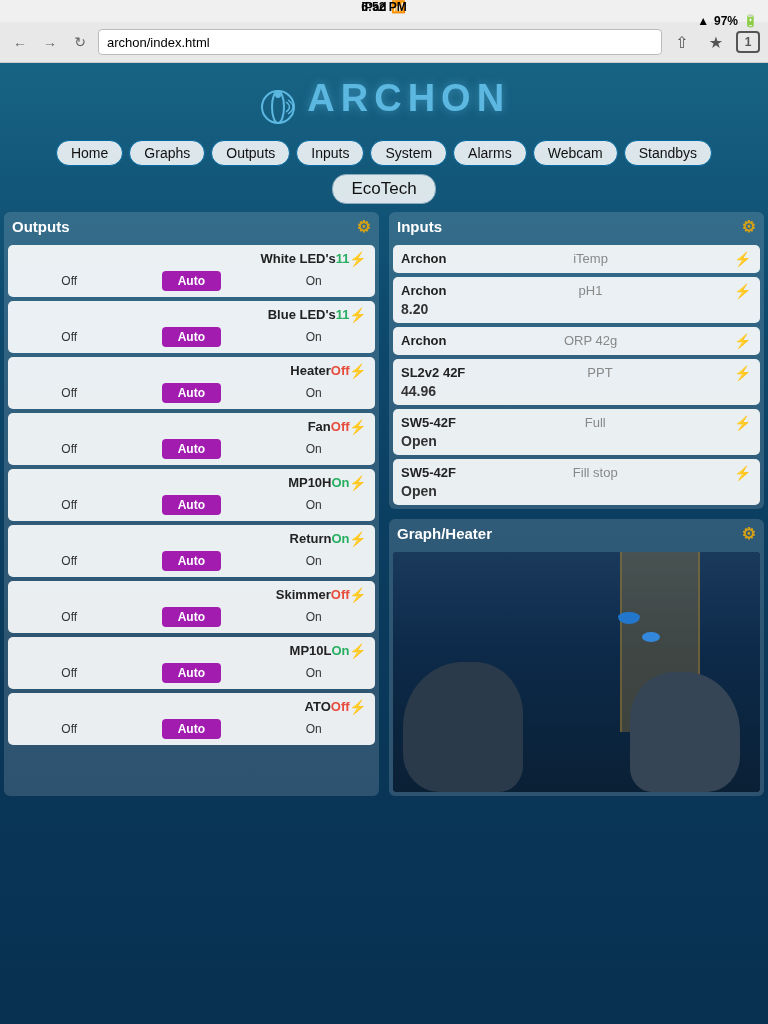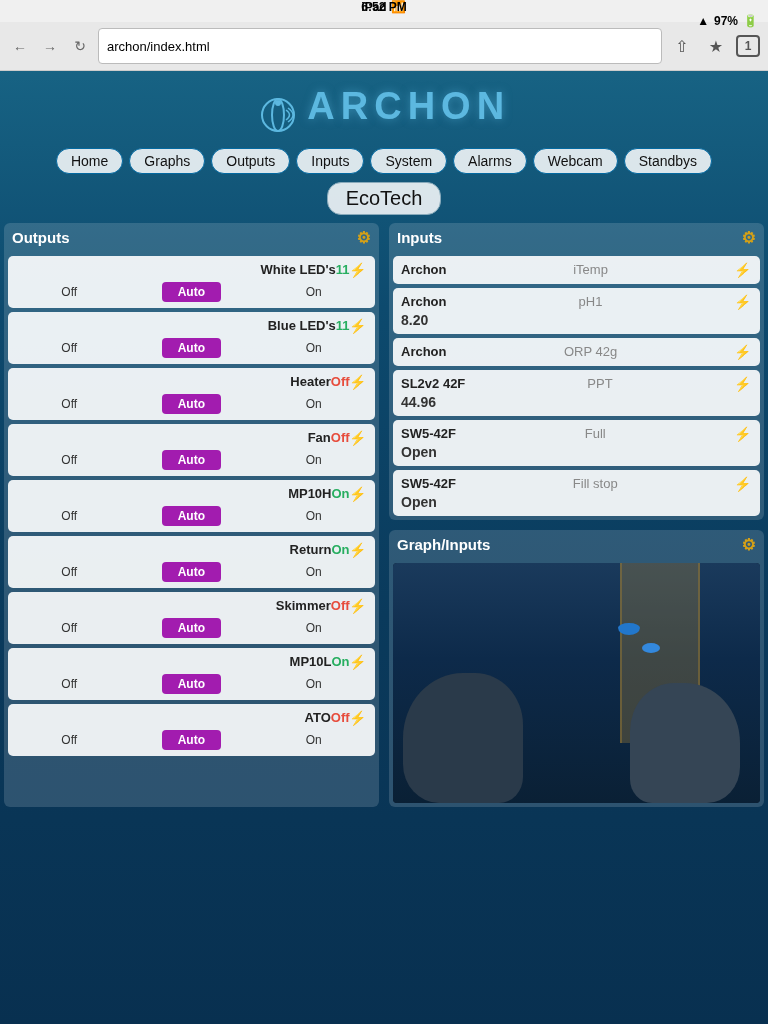--- a/index.html
+++ b/index.html
@@ -43,21 +43,21 @@
       cursor: pointer;
       color: #666;
       width: 24px;
       height: 24px;
       display: flex;
       align-items: center;
       justify-content: center;
     }
     .address-bar {
       flex: 1;
-      height: 36px;
+      height: 26px;
       border: 1px solid #bbb;
       border-radius: 4px;
       padding: 0 8px;
       font-size: 13px;
       background: white;
     }
     .browser-action-btn {
       background: none;
       border: none;
       font-size: 16px;
@@ -121,21 +121,21 @@
       padding: 4px 14px;
       font-size: 14px;
       color: #111;
       background: rgba(255,255,255,0.85);
       cursor: pointer;
     }
     .nav-item-ecotech {
       border: 1px solid #8ab;
       border-radius: 14px;
       padding: 4px 18px;
-      font-size: 20px;
+      font-size: 17px;
       color: #111;
       background: rgba(255,255,255,0.85);
       cursor: pointer;
       display: block;
       margin: 0 auto 8px auto;
       width: fit-content;
     }
 
     
     .main-grid {
@@ -538,21 +538,21 @@
             <span class="input-label">Fill stop</span>
             <span class="tune-icon">⚡</span>
           </div>
           <div class="input-value">Open</div>
         </div>
 
       </div>
 
       <div class="webcam-panel" style="margin-top:10px;">
         <div class="webcam-header">
-          <span>Graph/Inputs</span>
+          <span>Graph/Heater</span>
           <span class="gear-icon">⚙</span>
         </div>
         <div class="webcam-image">
           <div class="aquarium-scene">
             <div class="window-light"></div>
             <div class="rock1"></div>
             <div class="rock2"></div>
             <div class="fish1"></div>
             <div class="fish2"></div>
           </div>

